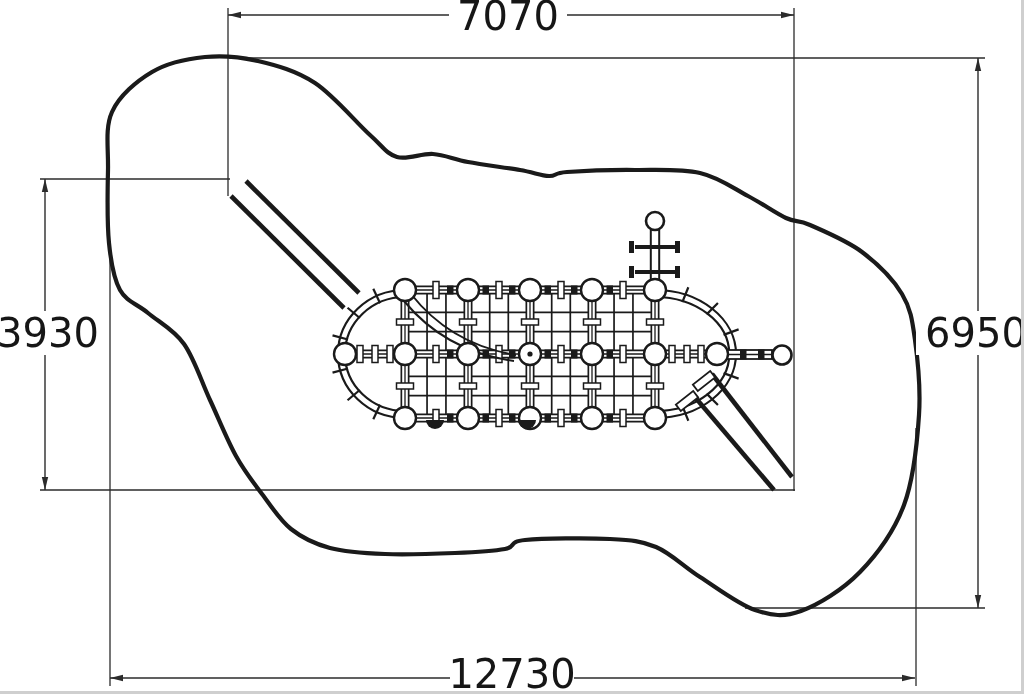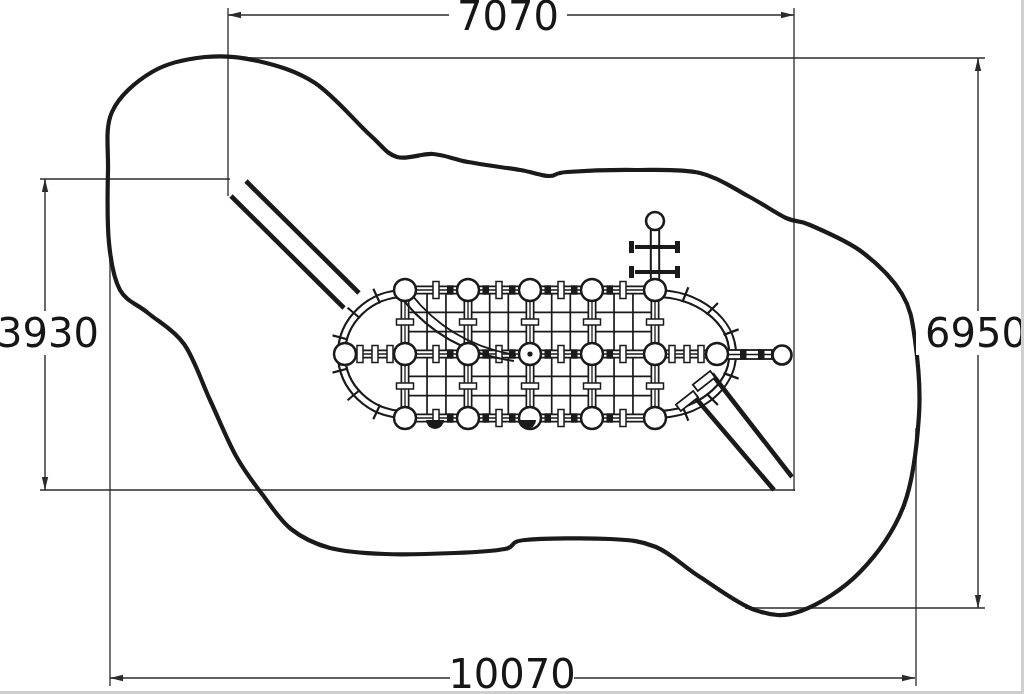--- a/index.html
+++ b/index.html
@@ -213,16 +213,16 @@
         <circle cx="717" cy="354" r="11" fill="#fff" stroke="#1a1a1a" stroke-width="2.4"></circle>
         <circle cx="530" cy="354" r="2.6" fill="#1a1a1a"></circle>
         <path d="M 426,420 a 9,9 0 0 0 18,0 z" fill="#1a1a1a"></path>
         <path d="M 518,420 a 9,9 0 0 0 18,0 z" fill="#1a1a1a"></path>
         <rect x="693" y="377" width="22" height="8" fill="#fff" stroke="#1a1a1a" stroke-width="1.8" transform="rotate(-38 704 381)"></rect>
         <rect x="676" y="397" width="22" height="8" fill="#fff" stroke="#1a1a1a" stroke-width="1.8" transform="rotate(-38 687 401)"></rect>
       </g>
   </svg>
 
   <div class="dim-label" id="lab-top">7070</div>
-  <div class="dim-label" id="lab-bottom">10070</div>
+  <div class="dim-label" id="lab-bottom">12730</div>
   <div class="dim-label" id="lab-left">3930</div>
   <div class="dim-label" id="lab-right">6950</div>
 </div>
 
 </body></html>

